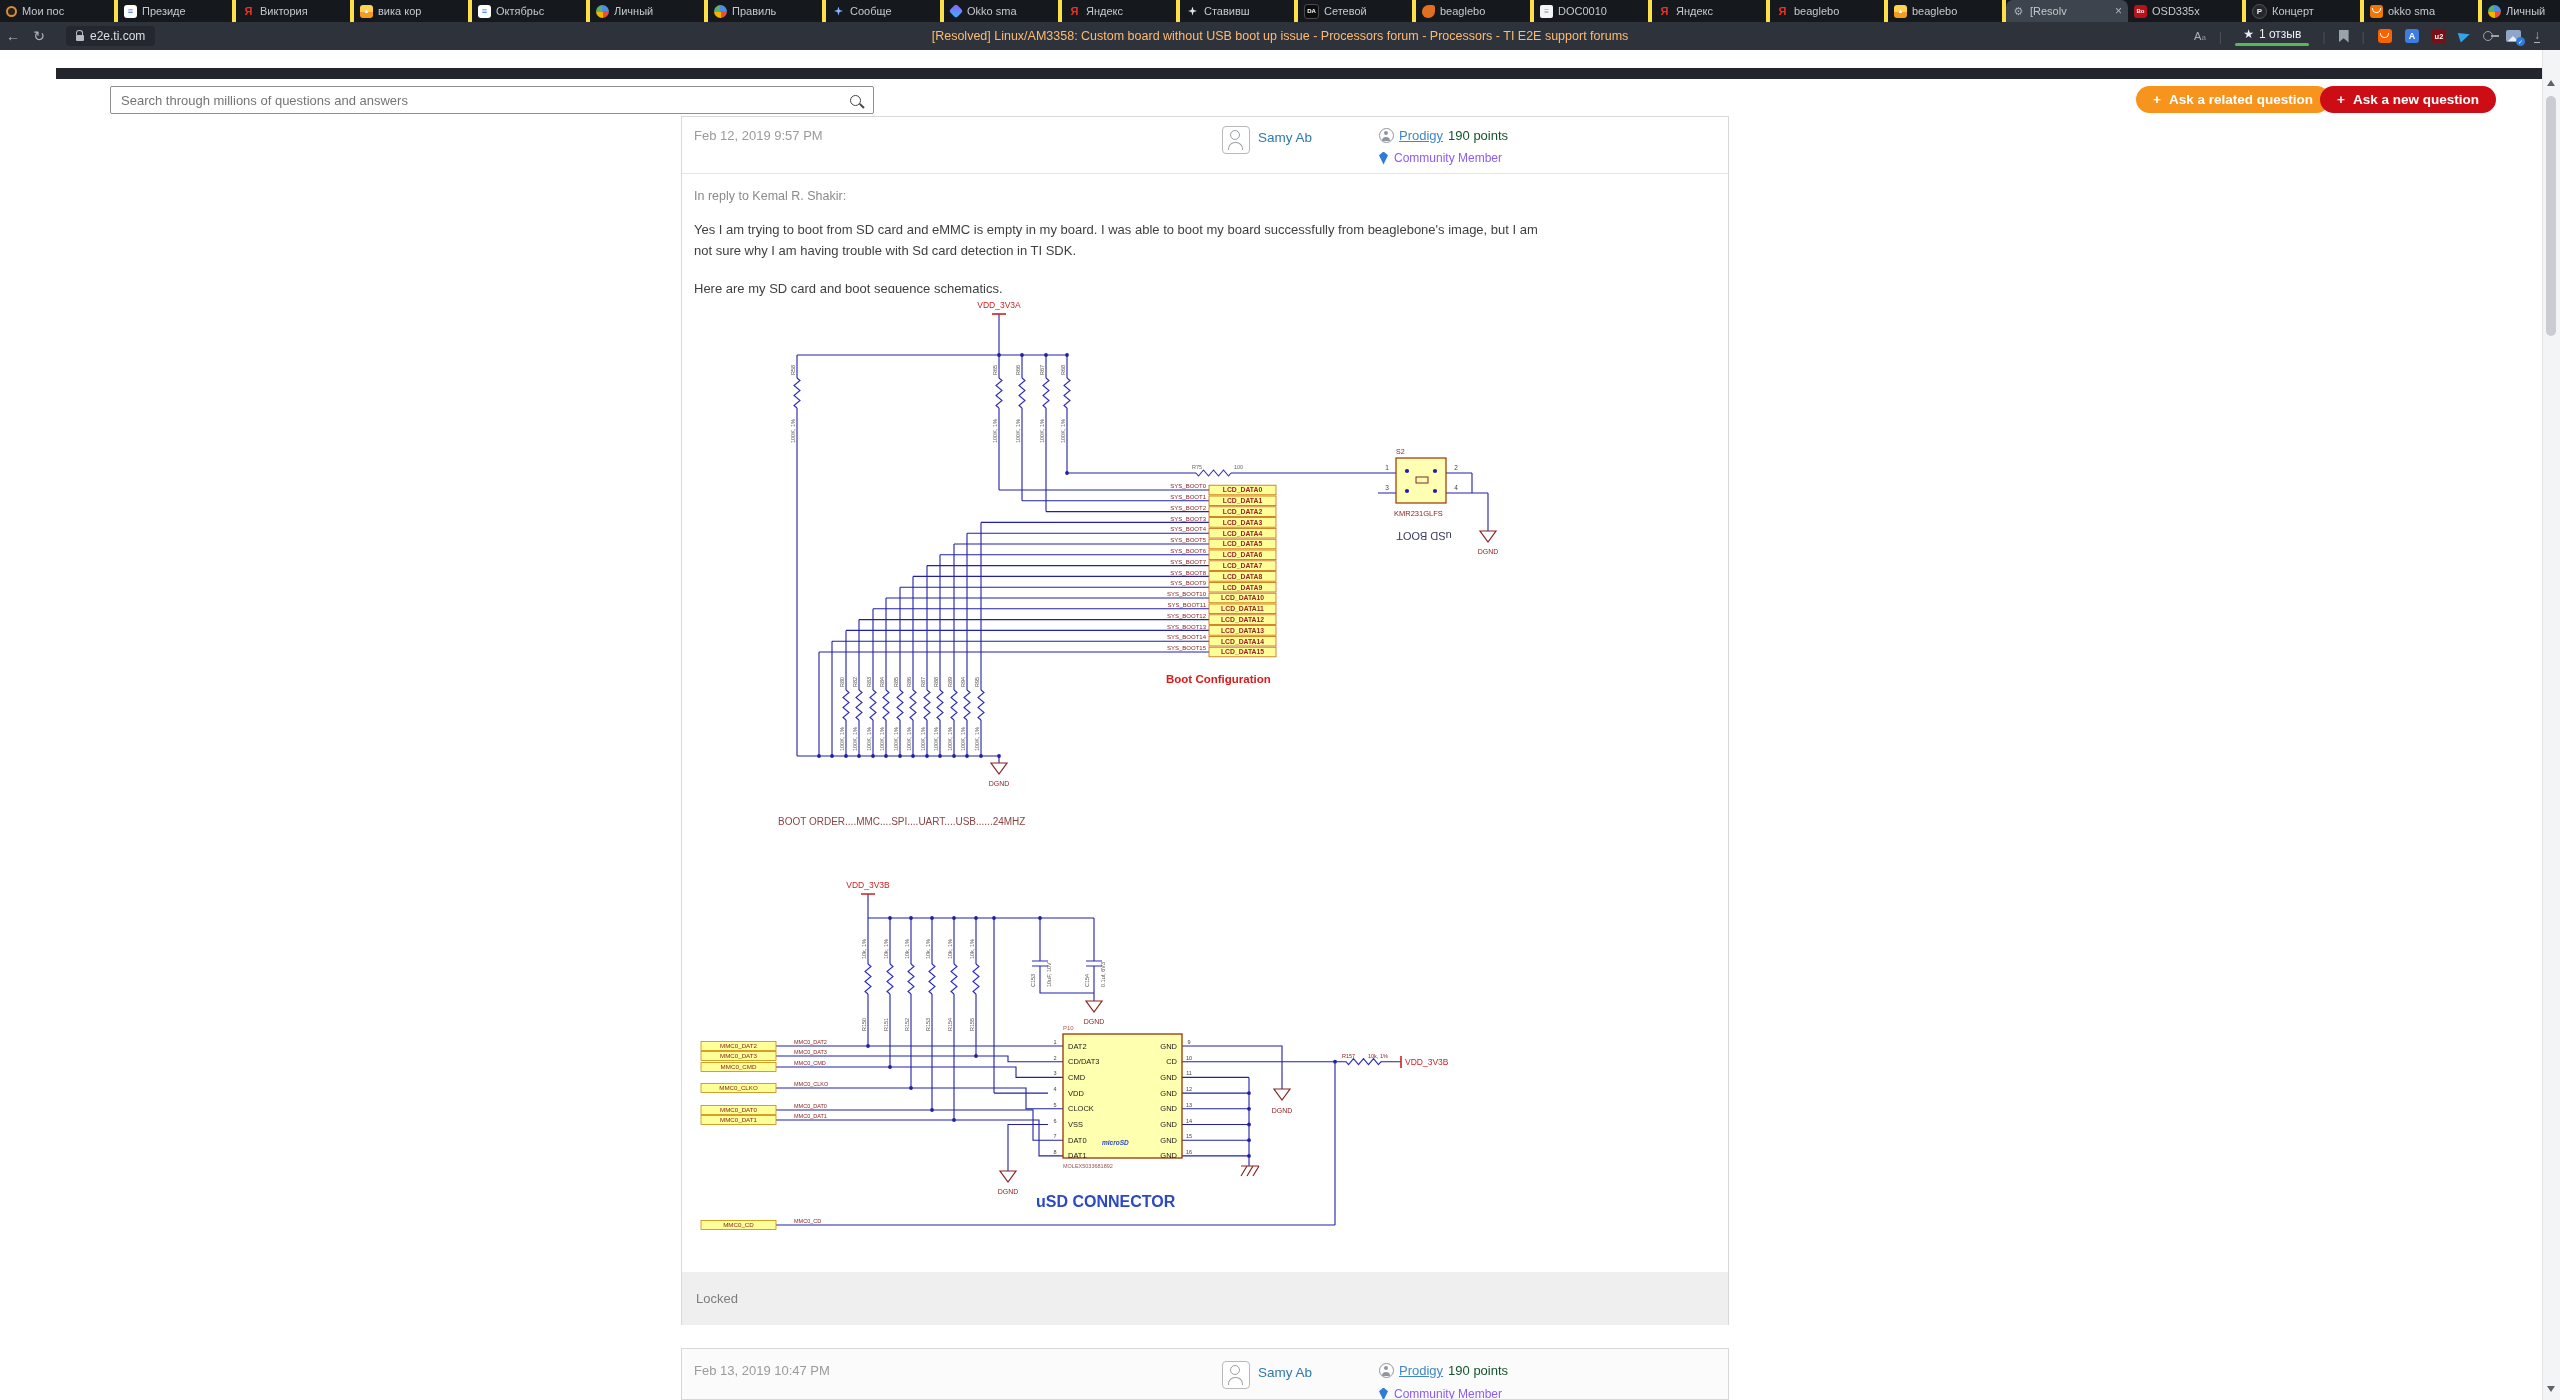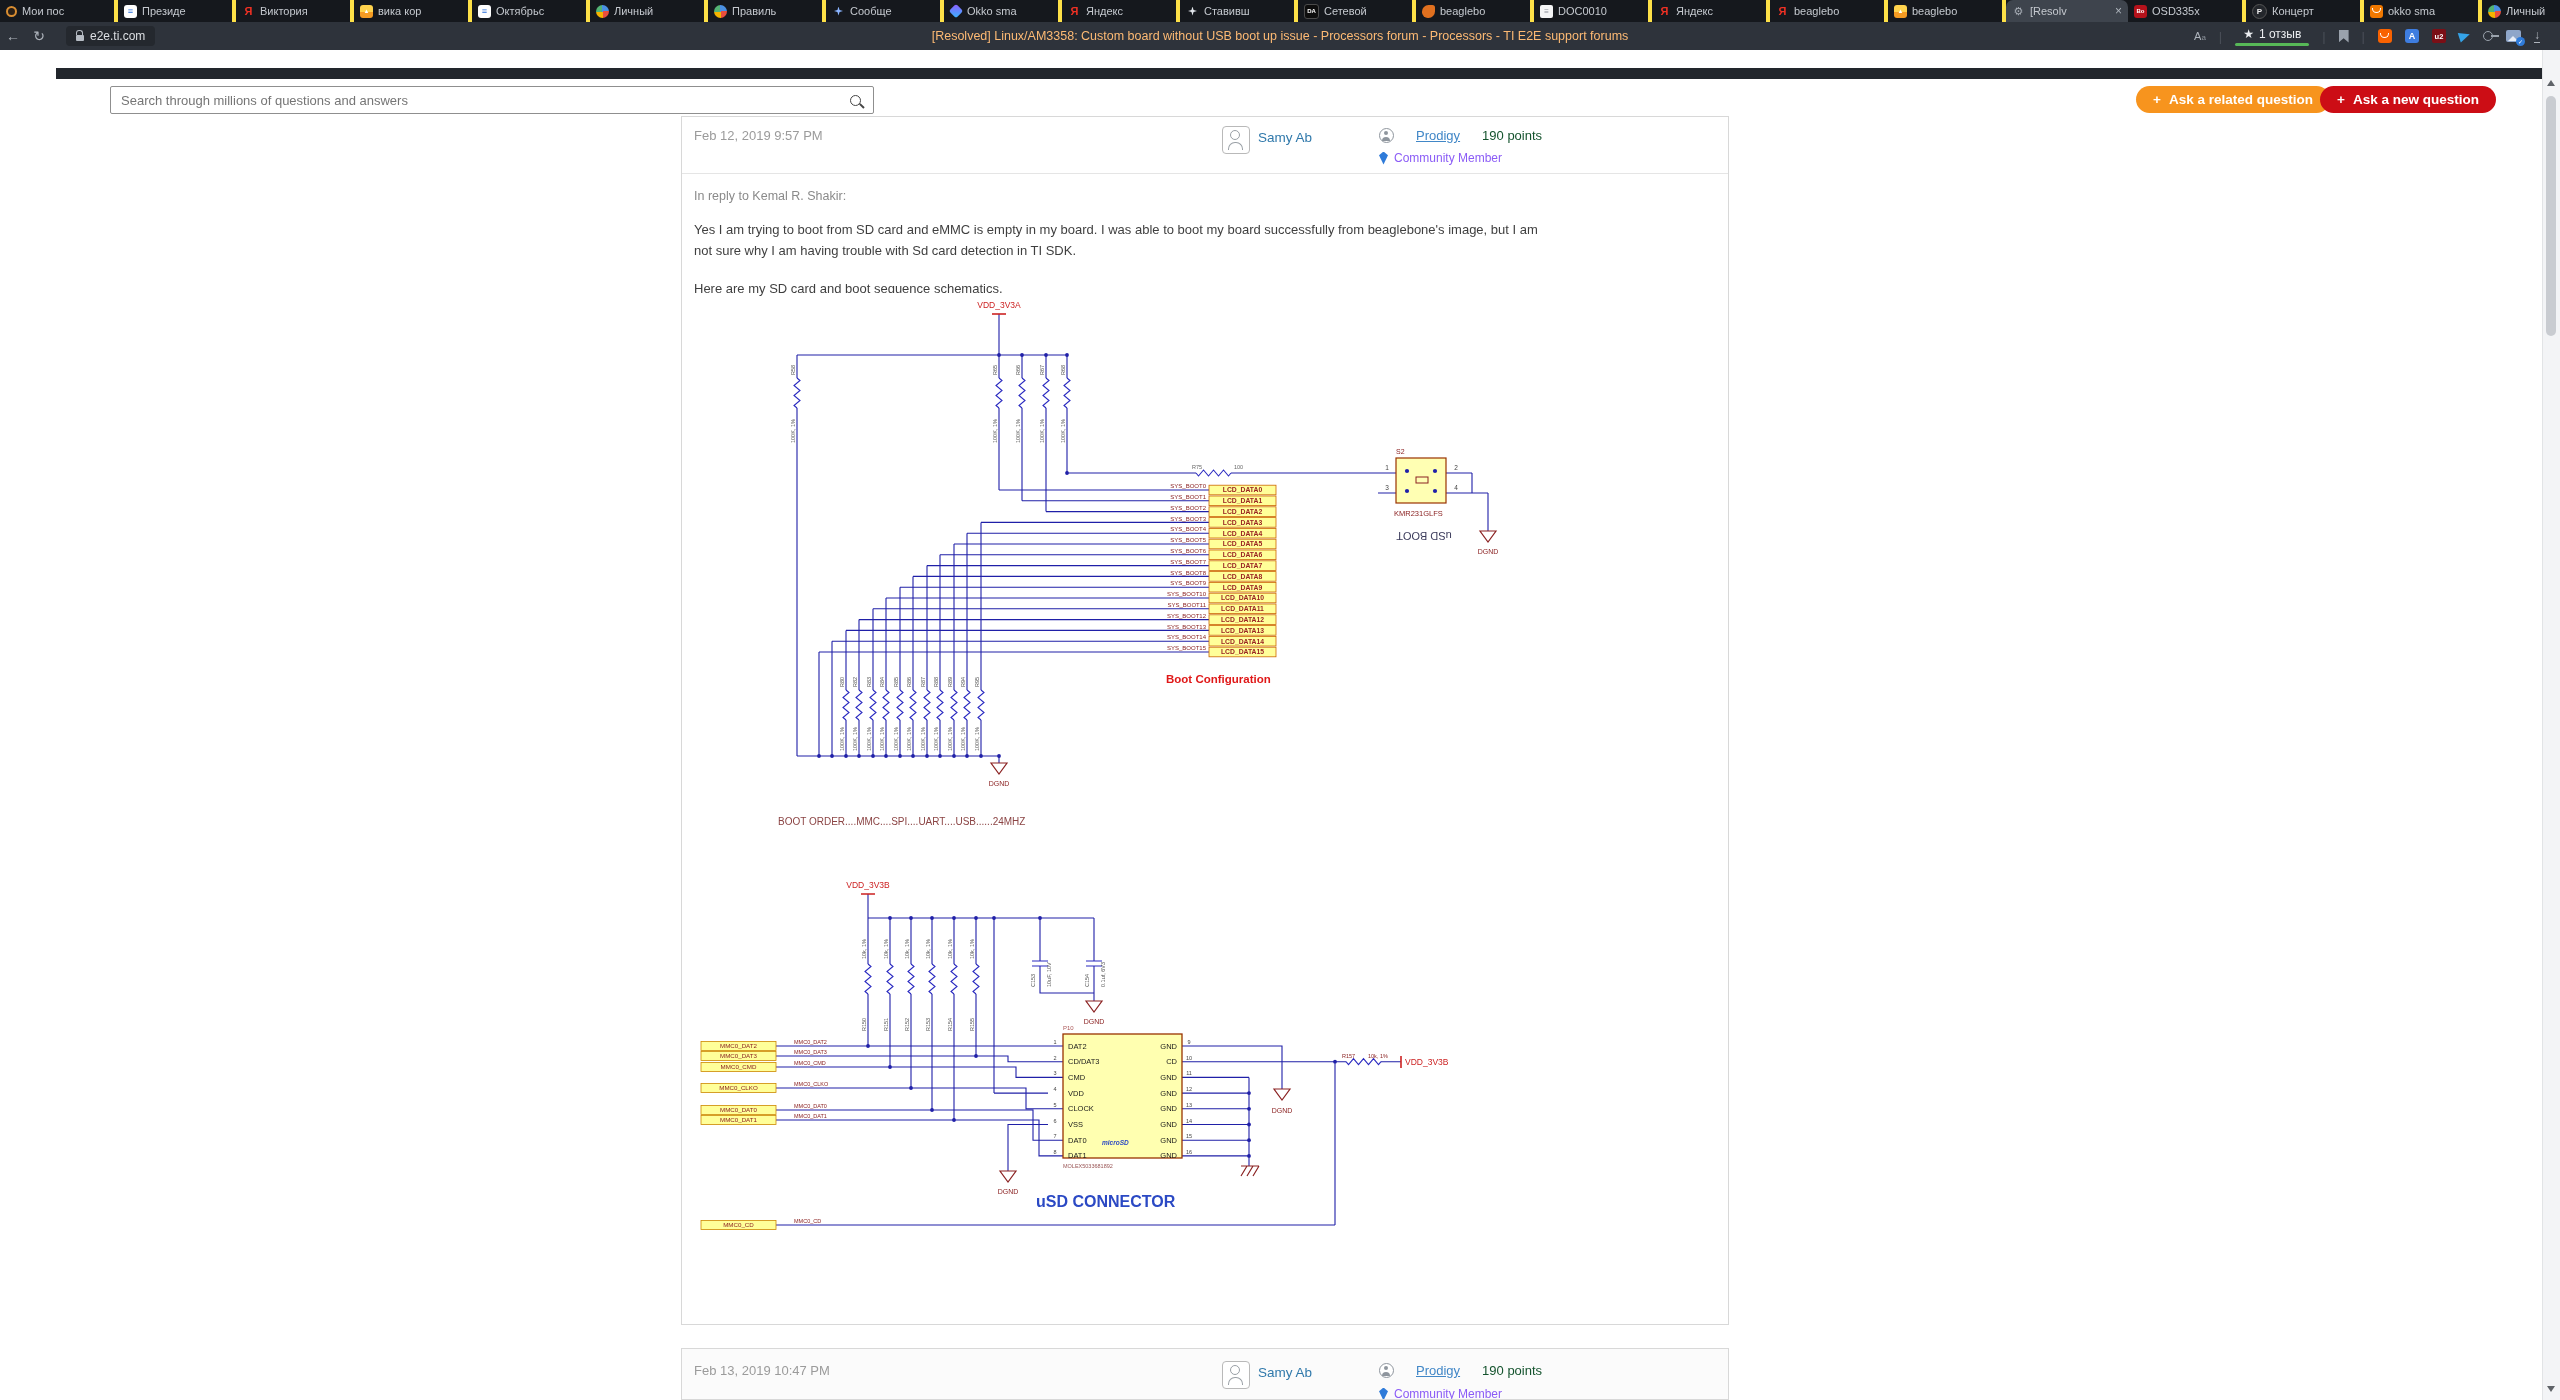--- a/index.html
+++ b/index.html
@@ -74,21 +74,21 @@
   .card{position:absolute;left:681px;width:1048px;background:#fff;border:1px solid #d8d8d8;box-sizing:border-box;}
   .card1{top:66px;height:1209px;}
   .card2{top:1298px;height:52px;background:#fbfbfb;overflow:hidden;}
   .chead{position:relative;height:56px;border-bottom:1px solid #e5e5e5;}
   .card2 .chead{border-bottom:none;}
   .cdate{position:absolute;left:12px;top:11px;color:#9b9b9b;font-size:13px;}
   .avatar{position:absolute;left:540px;top:9px;width:26px;height:26px;border:1px solid #b9b9b9;border-radius:4px;background:#fff;}
   .avatar::before{content:"";position:absolute;width:8px;height:8px;border:1.5px solid #9aa0a6;border-radius:50%;left:7px;top:3px;}
   .avatar::after{content:"";position:absolute;width:13px;height:7px;border:1.5px solid #9aa0a6;border-bottom:none;border-radius:7px 7px 0 0;left:5px;bottom:3px;}
   .author{position:absolute;left:576px;top:13px;color:#3079ab;font-size:13.5px;text-decoration:none;}
-  .rankrow{position:absolute;left:697px;top:11px;display:flex;align-items:center;gap:22px;font-size:13px;}
+  .rankrow{position:absolute;left:697px;top:11px;display:flex;align-items:center;gap:5px;font-size:13px;}
   .rankicon{width:15px;height:15px;border:1.5px solid #8f969e;border-radius:50%;position:relative;background:#fff;box-sizing:border-box;}
   .rankicon::before{content:"";position:absolute;width:4px;height:4px;border-radius:50%;background:#8f969e;left:3.8px;top:2.3px;}
   .rankicon::after{content:"";position:absolute;width:8px;height:4px;border-radius:4px 4px 0 0;background:#8f969e;left:1.8px;bottom:1.3px;}
   .ranklink{color:#4187c7;}
   .points{color:#14532d;}
   .memberrow{position:absolute;left:697px;top:34px;display:flex;align-items:center;gap:6px;font-size:12px;color:#8b5cf6;text-align:right;}
   .gem{width:9px;height:13px;background:#2f7bd9;clip-path:polygon(50% 0,100% 28%,50% 100%,0 28%);}
   .cbody{padding:13px 12px 0 12px;color:#3f3f3f;font-size:13px;line-height:1.55;}
   .replyto{color:#8a8a8a;font-size:12.5px;margin-bottom:14px;}
   .para{width:865px;margin-bottom:18px;}
@@ -575,20 +575,23 @@
             <text x="493" y="233.8">13</text>
             <text x="493" y="249.5">14</text>
             <text x="493" y="265.2">15</text>
             <text x="493" y="280.9">16</text>
         </g>
         <text x="406" y="272" font-size="6.5" font-style="italic" font-weight="bold" fill="#2b49c4">microSD</text>
         <text x="367" y="295" font-size="5.5" fill="#995555">MOLEX5033681892</text>
         <text x="340" y="334" font-size="16" font-weight="bold" fill="#2b49c4">uSD CONNECTOR</text>
       </svg>
 
+      <div class="locked">
+          <span>Locked</span>
+        </div>
     </div>
 
     <div class="card card2">
       <div class="chead">
         <span class="cdate" style="top:14px">Feb 13, 2019 10:47 PM</span>
         <span class="avatar" style="top:12px"></span>
         <a class="author" style="top:16px" href="#">Samy Ab</a>
         <span class="rankrow" style="top:14px">
           <span class="rankicon"></span>
           <a class="ranklink" href="#">Prodigy</a>

